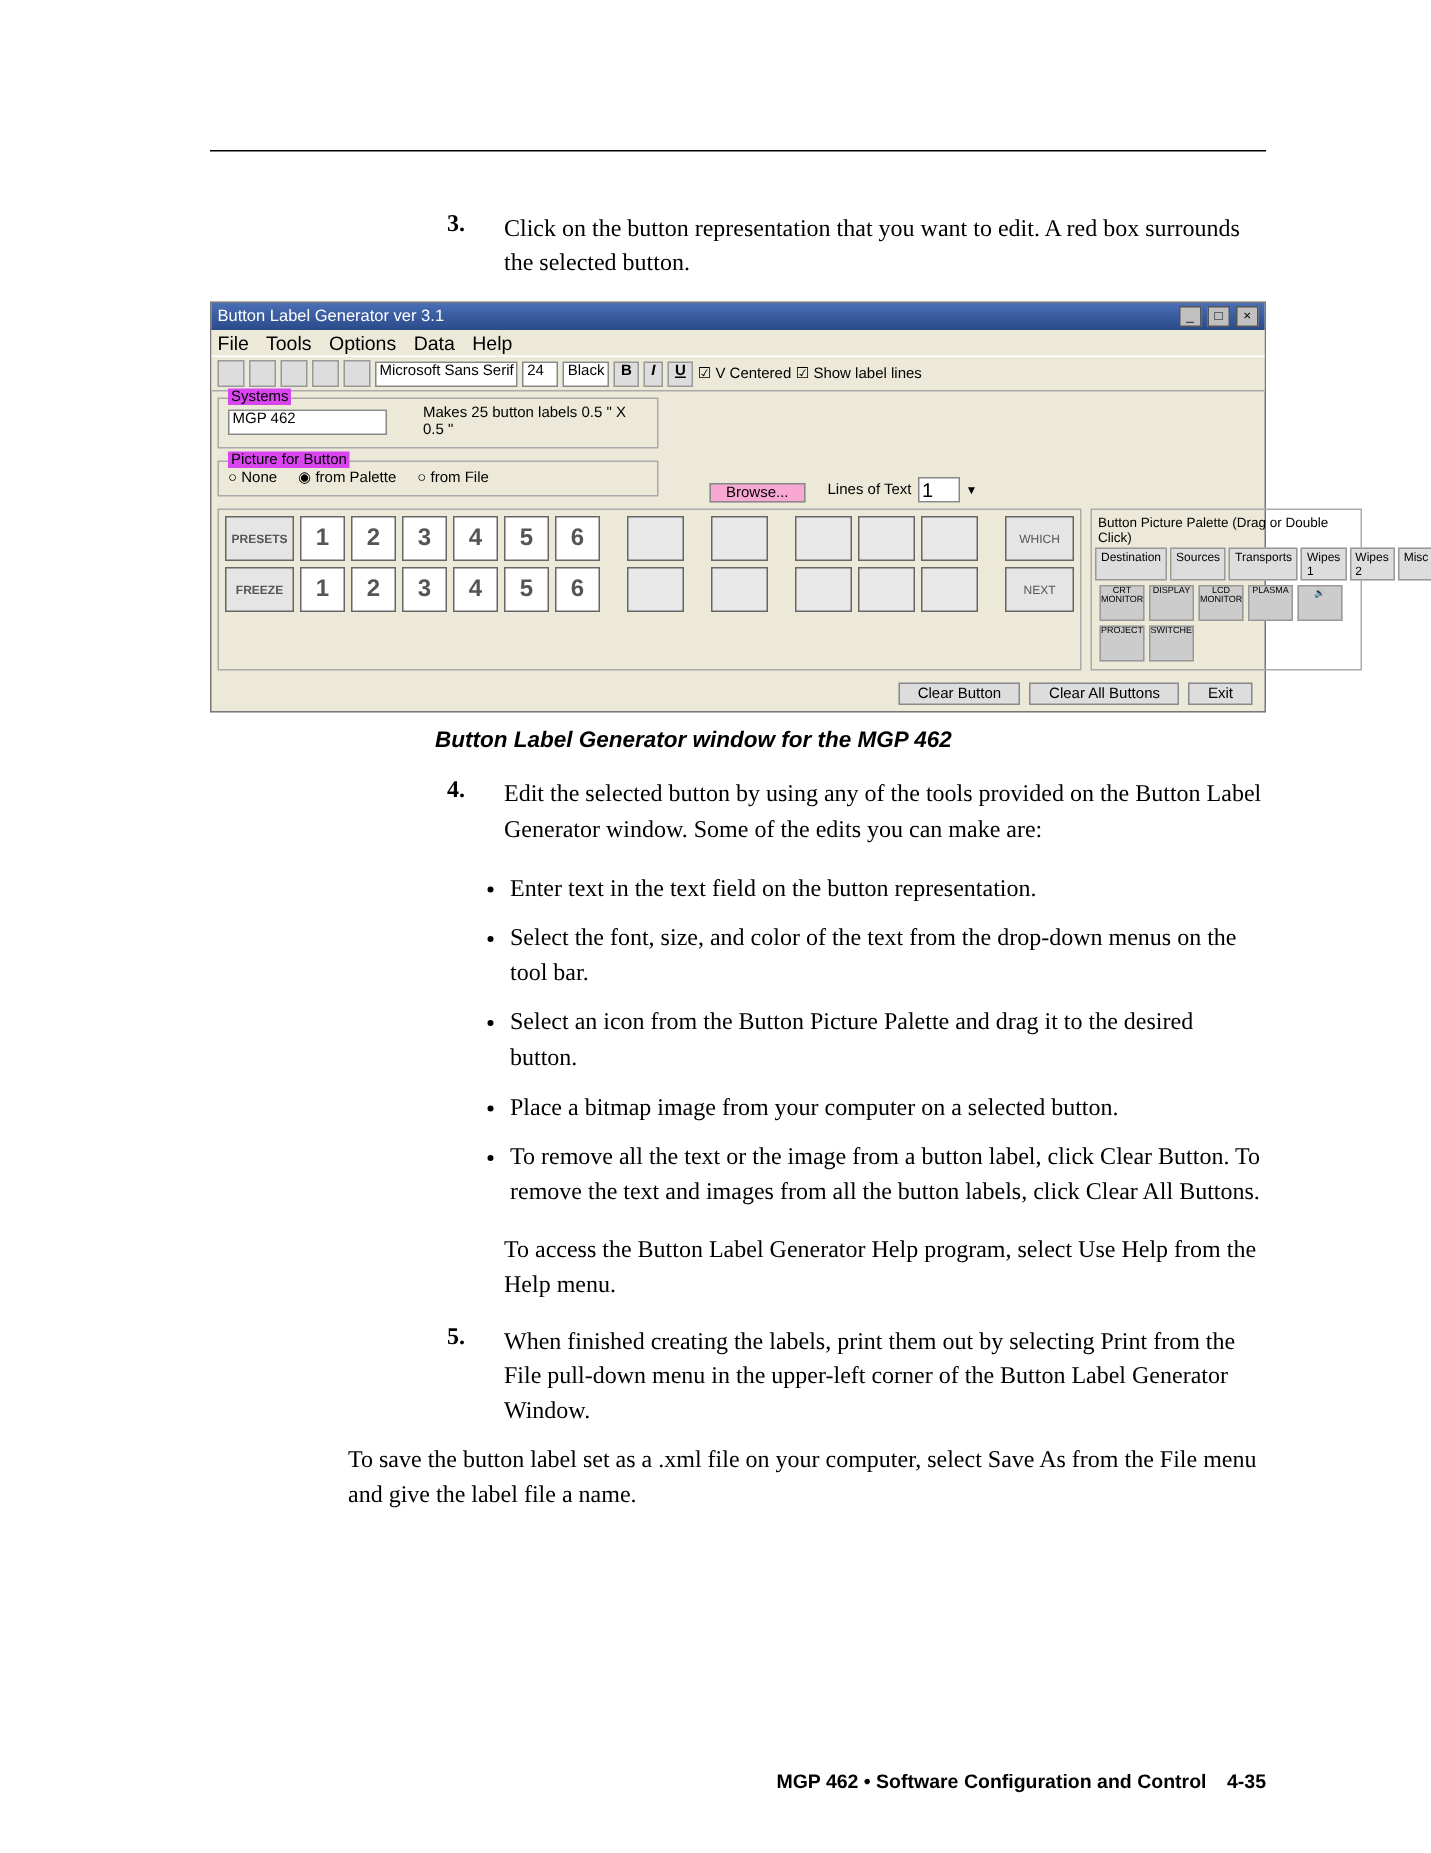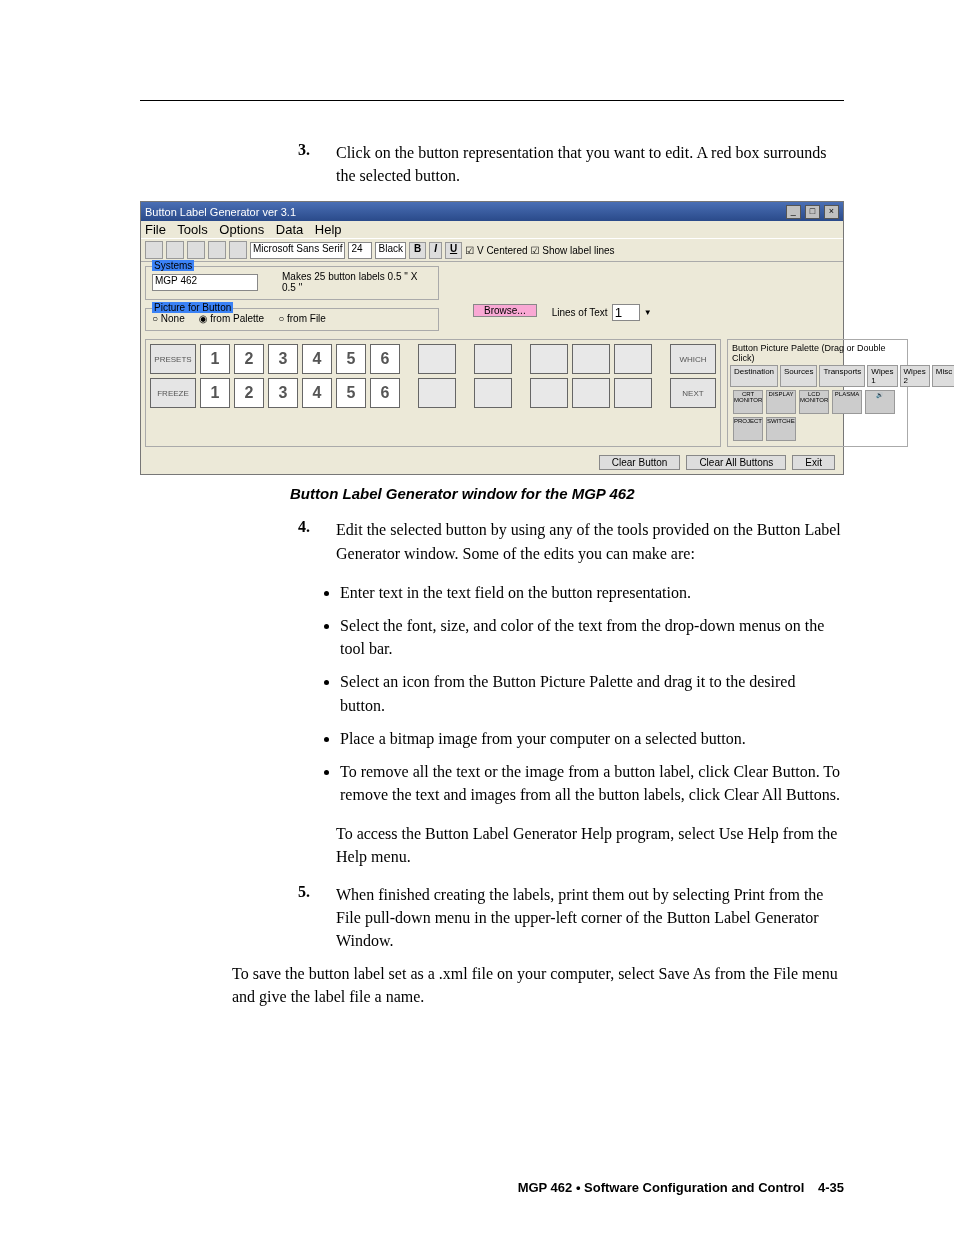--- a/index.html
+++ b/index.html
@@ -15,35 +15,35 @@
 .title-bar{background:linear-gradient(#4a6fb5,#2a4a8a);color:#fff;padding:2px 4px;display:flex;justify-content:space-between;align-items:center;font-size:11px}
 .win-btns span{display:inline-block;width:13px;height:12px;background:#c0c0c0;border:1px solid #555;margin-left:1px;text-align:center;line-height:10px;font-size:9px;color:#000}
 .menubar{background:#ece9d8;padding:1px 4px;font-size:13px}
 .menubar span{margin-right:8px}
 .toolbar{background:#ece9d8;padding:2px 4px;border-top:1px solid #fff;border-bottom:1px solid #aaa;display:flex;align-items:center;gap:3px}
 .tb-ic{display:inline-block;width:16px;height:16px;background:#ddd;border:1px solid #999}
 .tb-sel{background:#fff;border:1px solid #888;padding:0 2px;height:15px;font-size:10px}
 .tb-btn{background:#ddd;border:1px solid #999;padding:0 4px;height:15px;font-size:10px;font-weight:bold}
 .chk{font-size:10px}
 .group{border:1px solid #aaa;margin:4px;padding:4px 6px 6px 6px;position:relative}
-.group-lab{position:absolute;top:-7px;left:6px;background:#3b82f6;font-size:10px;padding:0 2px}
+.group-lab{position:absolute;top:-7px;left:6px;background:#d946ef;font-size:10px;padding:0 2px}
 .sys-row{display:flex;align-items:center;gap:24px;font-size:10px}
 .sys-sel{background:#fff;border:1px solid #888;padding:0 2px;min-width:100px;height:15px}
 .note{font-size:10px}
 .pic-row{display:flex;align-items:center;gap:10px;font-size:10px}
 .radio{display:inline-block;margin-right:4px}
 .browse{background:#f9a8d4;border:1px solid #888;padding:0 10px;margin-left:30px}
 .lot{display:flex;align-items:center;gap:4px;margin-left:15px}
 .lot input{width:22px;height:13px;border:1px solid #888}
 .buttons-area{display:flex;gap:6px;margin:4px}
 .left-area{flex:1;border:1px solid #aaa;padding:4px}
 .left-hdr{font-size:9px;margin-bottom:3px}
 .btn-row{display:flex;gap:4px;align-items:center;margin-bottom:4px}
 .sq{width:28px;height:28px;border:1px solid #666;background:#fff;display:flex;align-items:center;justify-content:center;font-size:16px;font-weight:bold;color:#555}
-.sq.lbl{width:44px;font-size:8px;font-weight:normal;background:#e5e5e5;text-align:right;word-break:break-word}
+.sq.lbl{width:44px;font-size:8px;font-weight:bold;background:#e5e5e5;text-align:right;word-break:break-word}
 .sq.big{width:36px;background:#e8e8e8}
 .sq.wide{width:44px;font-size:8px;font-weight:normal;background:#e5e5e5}
 .right-area{width:175px;border:1px solid #aaa;padding:2px}
 .right-hdr{font-size:9px;margin:1px 0 2px 2px}
 .tabs{display:flex;gap:2px;font-size:8px}
 .tabs span{border:1px solid #999;padding:1px 3px;background:#ddd}
 .ic-grid{display:flex;flex-wrap:wrap;gap:3px;padding:3px}
 .ic{width:28px;height:22px;background:#ccc;border:1px solid #999;font-size:6px;text-align:center;overflow:hidden}
 .bottom-actions{display:flex;justify-content:flex-end;gap:6px;padding:4px 8px}
 .act-btn{background:#ddd;border:1px solid #888;padding:1px 12px;font-size:10px}
@@ -98,21 +98,21 @@
     </div>
     <div style="display:flex">
       <div class="group" style="flex:0 0 280px">
         <span class="group-lab">Systems</span>
         <div class="sys-row">
           <span class="sys-sel">MGP 462</span>
           <span class="note">Makes 25 button labels 0.5 " X 0.5 "</span>
         </div>
       </div>
     </div>
-    <div style="display:flex;align-items:flex-start">
+    <div style="display:flex;align-items:flex-end">
       <div class="group" style="flex:0 0 280px">
         <span class="group-lab">Picture for Button</span>
         <div class="pic-row">
           <span class="radio">○ <span>None</span></span>
           <span class="radio">◉ <span>from Palette</span></span>
           <span class="radio">○ <span>from File</span></span>
         </div>
       </div>
       <span class="browse">Browse...</span>
       <span class="lot">

